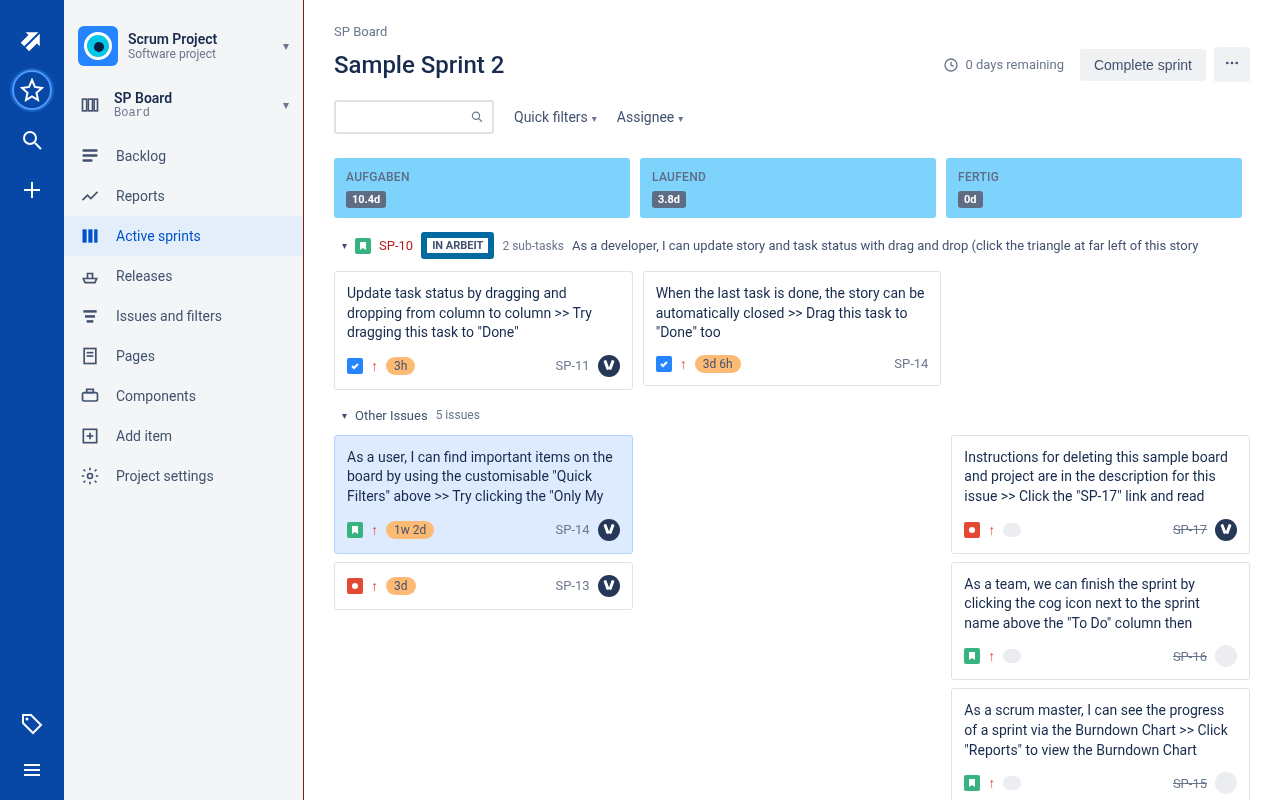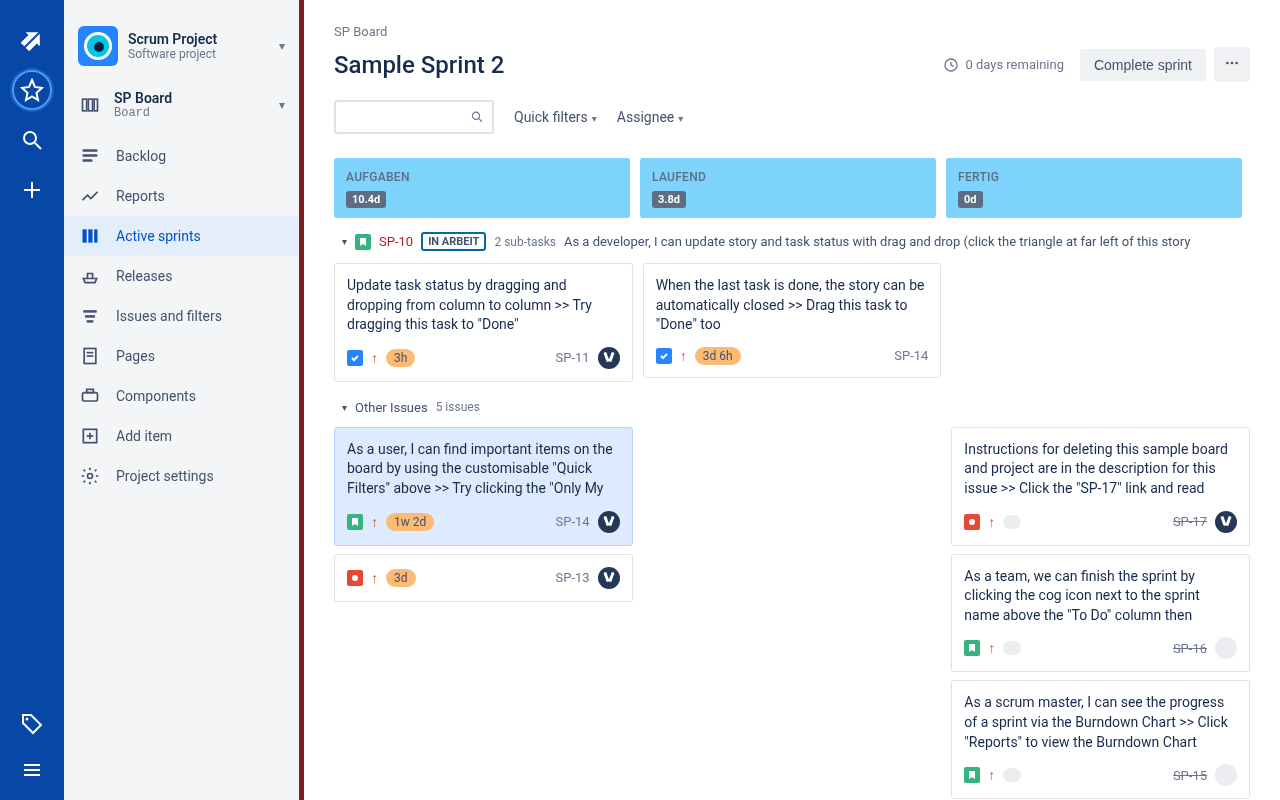--- a/index.html
+++ b/index.html
@@ -7,21 +7,21 @@
 .app { display: flex; height: 100vh; width: 100vw; }
 
 
 .rail { width: 64px; background: #0747A6; display: flex; flex-direction: column; align-items: center; padding-top: 20px; }
 .rail-icon { width: 40px; height: 40px; display: flex; align-items: center; justify-content: center; color: #fff; margin-bottom: 10px; cursor: pointer; border-radius: 50%; }
 .rail-icon.active { border: 2px solid #4C9AFF; box-shadow: 0 0 0 2px rgba(76,154,255,0.3); }
 .rail-spacer { flex: 1; }
 .rail svg { width: 24px; height: 24px; fill: currentColor; }
 
 
-.sidebar { width: 240px; background: #F4F5F7; border-right: 5px solid #7f1d1d; display: flex; flex-direction: column; padding-top: 20px; }
+.sidebar { width: 240px; background: #F4F5F7; border-right: 1px solid #7f1d1d; display: flex; flex-direction: column; padding-top: 20px; }
 .proj-header { display: flex; align-items: center; padding: 6px 14px 14px 14px; cursor: pointer; }
 .proj-avatar { width: 40px; height: 40px; border-radius: 6px; background: #2684FF; display:flex; align-items:center; justify-content:center; }
 .proj-avatar-inner { width:28px; height:28px; border-radius:50%; background:#00C7E6; border:3px solid #fff; position:relative; }
 .proj-avatar-inner::after { content:""; position:absolute; top:7px; left:7px; width:10px; height:10px; border-radius:50%; background:#091E42; }
 .proj-title { margin-left: 10px; flex:1; }
 .proj-name { font-weight:600; font-size:14px; color:#172B4D; }
 .proj-sub { font-size:12px; color:#6B778C; }
 .chevron { color:#6B778C; font-size:12px; }
 
 .board-header { display:flex; align-items:center; padding: 10px 14px; cursor:pointer; }
@@ -59,21 +59,21 @@
 .col { width: 296px; min-width:266px; }
 .col-hd { background:#7dd3fc; border-radius:3px; padding: 12px 12px 10px 12px; margin-bottom: 10px; }
 .col-title { font-size:12px; color:#5E6C84; text-transform:uppercase; font-weight:500; letter-spacing:0.3px; margin-bottom:6px; }
 .col-badge { display:inline-block; background:#5E6C84; color:#fff; font-size:11px; font-weight:700; padding:2px 6px; border-radius:3px; }
 
 
 .swimlane { margin-bottom: 14px; }
 .swim-hd { display:flex; align-items:center; gap:8px; padding: 4px 8px; font-size:13px; color:#42526E; cursor:pointer; margin-bottom:8px; }
 .swim-caret { font-size:10px; }
 .swim-key { color:#b91c1c; }
-.status-lozenge { background:#fff; border:2px solid #0369a1; font-size:11px; font-weight:700; padding:1px 5px; border-radius:3px; color:#42526E; }
+.status-lozenge { background:#fff; border:6px solid #0369a1; font-size:11px; font-weight:700; padding:1px 5px; border-radius:3px; color:#42526E; }
 .swim-sub { color:#6B778C; font-size:12px; }
 .swim-summary { color:#42526E; font-size:13px; white-space:nowrap; overflow:hidden; text-overflow:ellipsis; flex:1; }
 
 .cards-row { display:flex; gap:10px; }
 .cards-col { width:352px; min-width:266px; display:flex; flex-direction:column; gap:8px; }
 
 .card { background:#fff; border:1px solid #DFE1E6; border-radius:3px; padding:12px; cursor:pointer; }
 .card.selected { background:#DEEBFF; border-color:#B3D4FF; }
 .card-summary { font-size:14px; color:#172B4D; line-height:1.4; margin-bottom:12px; display:-webkit-box; -webkit-line-clamp:3; -webkit-box-orient:vertical; overflow:hidden; }
 .card-foot { display:flex; align-items:center; gap:8px; }

